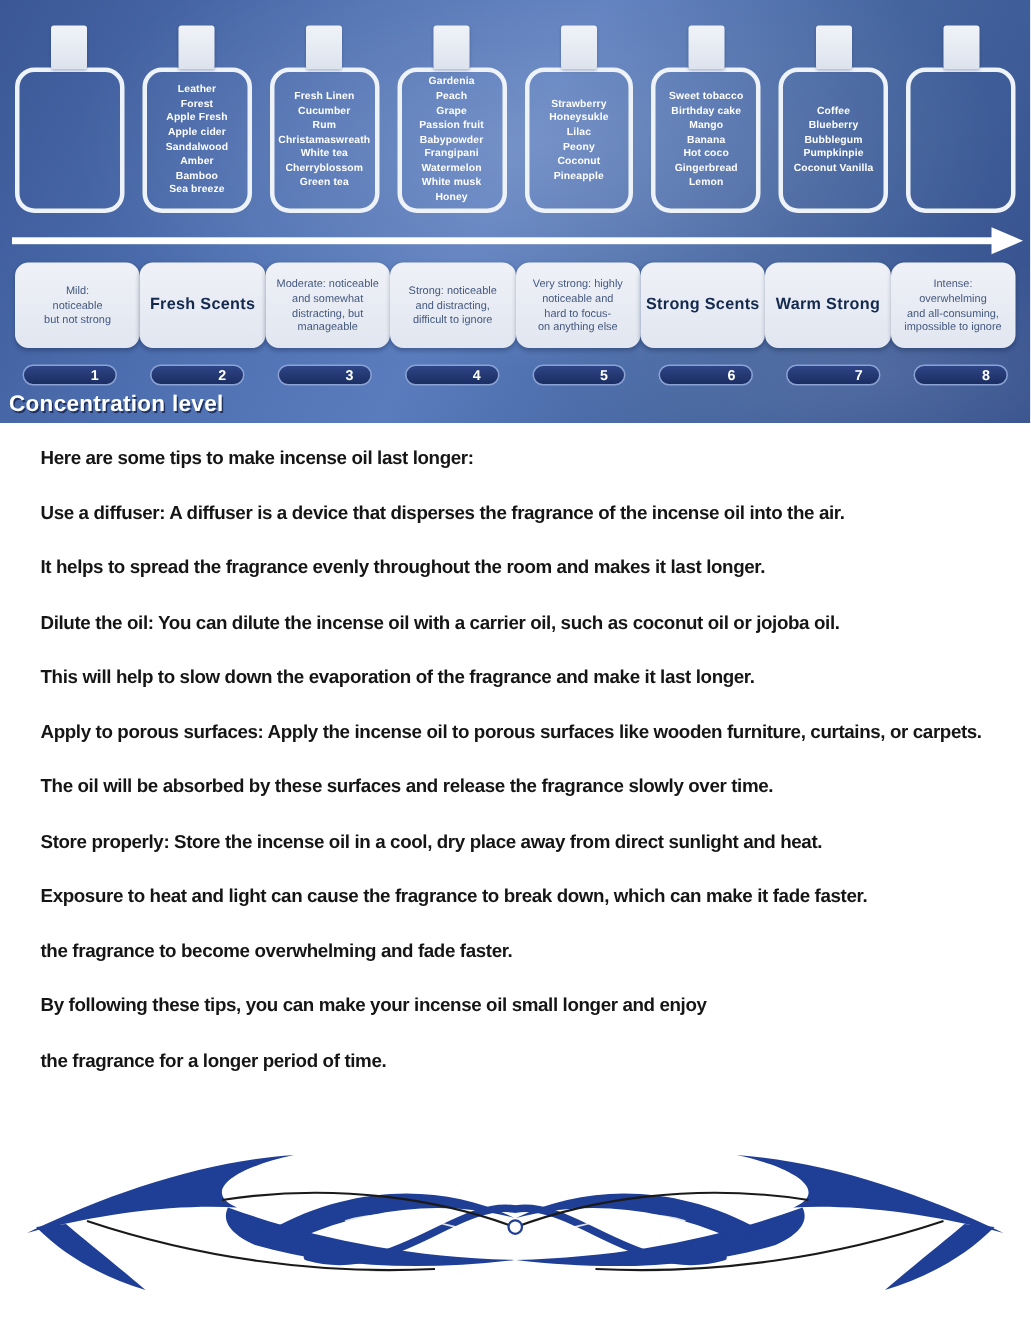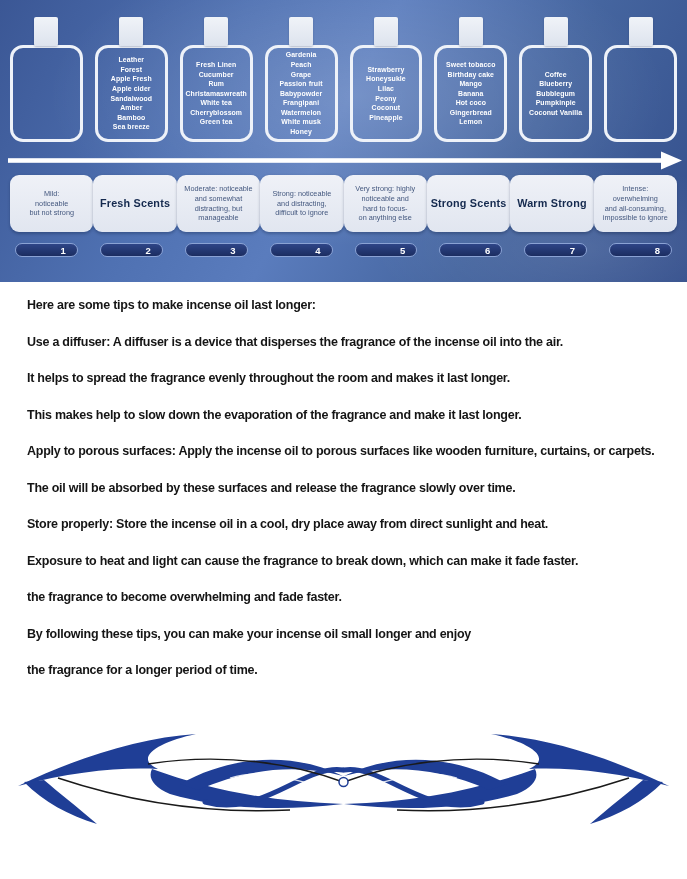--- a/index.html
+++ b/index.html
@@ -175,27 +175,29 @@
       <div class="pill">1</div>
       <div class="pill">2</div>
       <div class="pill">3</div>
       <div class="pill">4</div>
       <div class="pill">5</div>
       <div class="pill">6</div>
       <div class="pill">7</div>
       <div class="pill">8</div>
     </div>
 
+    <div class="caption">Concentration level</div>
   </div>
 
   <div class="tips">
     <p class="tip">Here are some tips to make incense oil last longer:</p>
     <p class="tip">Use a diffuser: A diffuser is a device that disperses the fragrance of the incense oil into the air.</p>
     <p class="tip">It helps to spread the fragrance evenly throughout the room and makes it last longer.</p>
-    <p class="tip">This makes help to slow down the evaporation of the fragrance and make it last longer.</p>
+    <p class="tip">Dilute the oil: You can dilute the incense oil with a carrier oil, such as coconut oil or jojoba oil.</p>
+    <p class="tip">This will help to slow down the evaporation of the fragrance and make it last longer.</p>
     <p class="tip">Apply to porous surfaces: Apply the incense oil to porous surfaces like wooden furniture, curtains, or carpets.</p>
     <p class="tip">The oil will be absorbed by these surfaces and release the fragrance slowly over time.</p>
     <p class="tip">Store properly: Store the incense oil in a cool, dry place away from direct sunlight and heat.</p>
     <p class="tip">Exposure to heat and light can cause the fragrance to break down, which can make it fade faster.</p>
     <p class="tip">the fragrance to become overwhelming and fade faster.</p>
     <p class="tip">By following these tips, you can make your incense oil small longer and enjoy</p>
     <p class="tip">the fragrance for a longer period of time.</p>
   </div>
 
   <svg class="flourish" width="687" height="104" viewBox="0 0 687 104">

